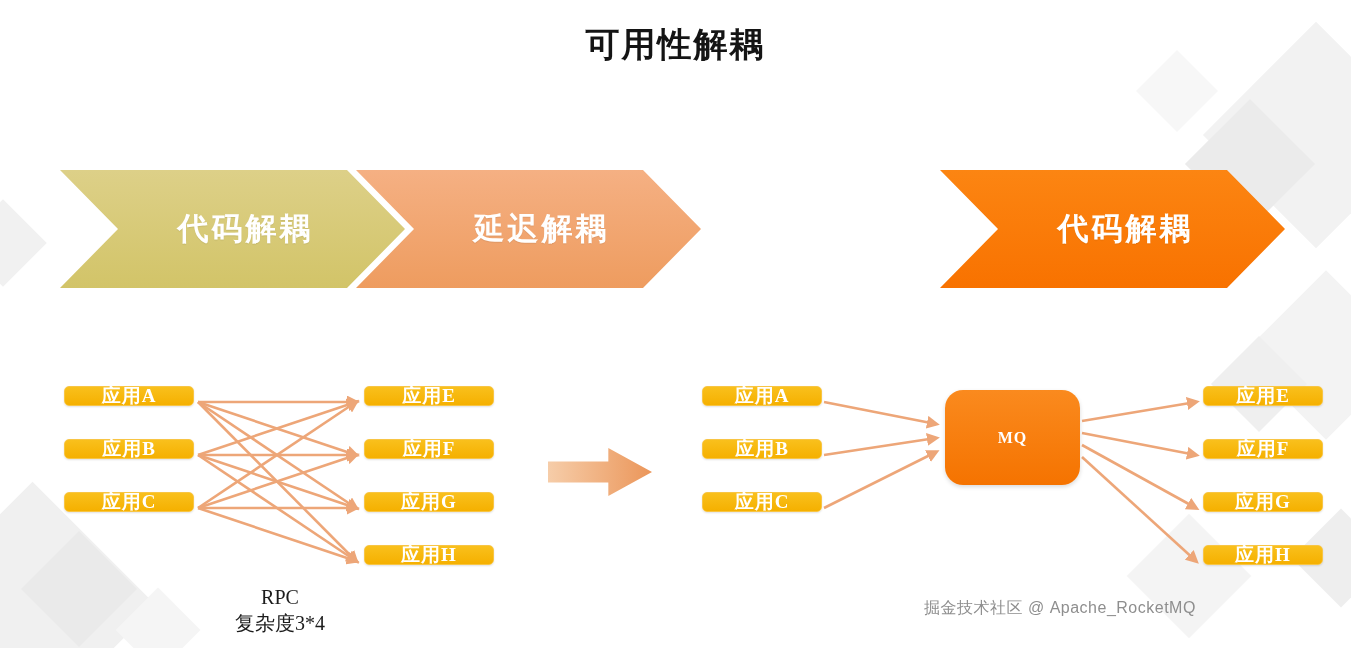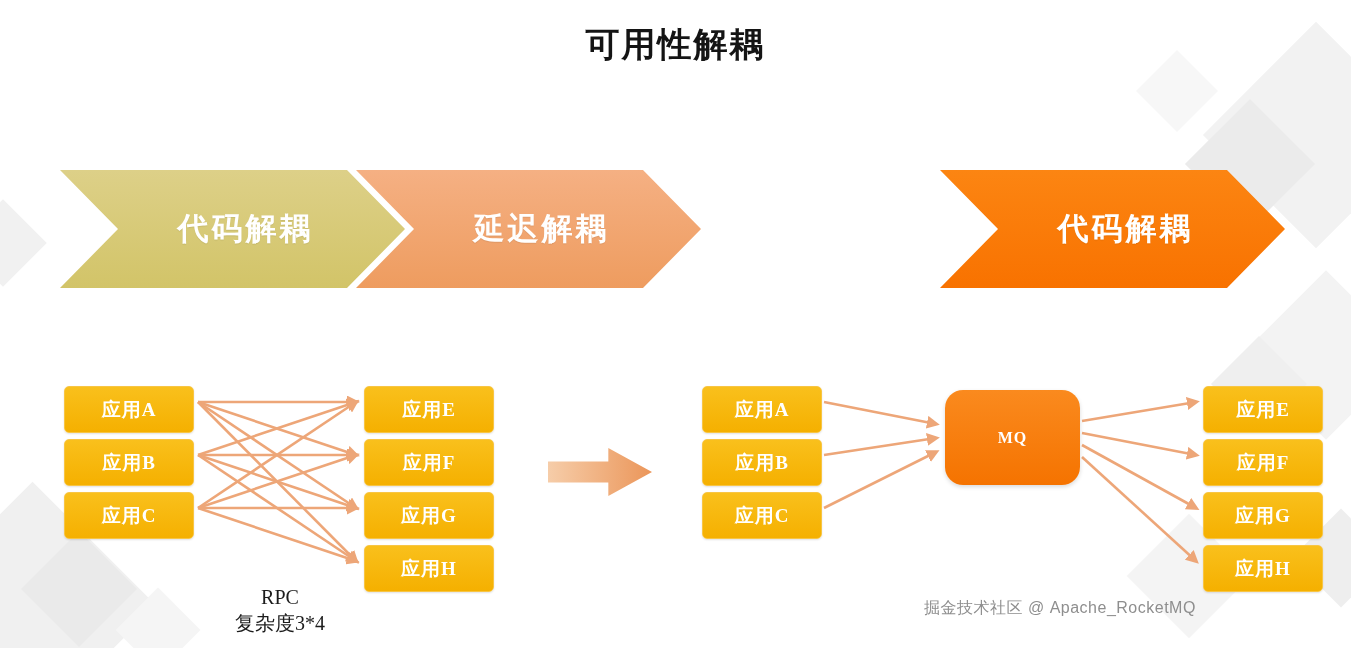--- a/index.html
+++ b/index.html
@@ -24,21 +24,21 @@
   .chevron span{
     color:#ffffff;font-size:31px;font-weight:700;letter-spacing:3px;
     padding-left:26px;white-space:nowrap;text-shadow:0 1px 1px rgba(0,0,0,0.08);
   }
   .c1{left:60px;background:linear-gradient(180deg,#ddd088 0%,#d2c468 100%);}
   .c2{left:356px;background:linear-gradient(180deg,#f5b083 0%,#ee9c5f 100%);}
   .c3{left:648px;background:linear-gradient(180deg,#f47b64 0%,#f1654e 100%);}
   .c4{left:940px;background:linear-gradient(180deg,#fc8512 0%,#f87200 100%);}
   
   .appbox{
-    position:absolute;width:130px;height:47px;border-radius:5px;
+    position:absolute;width:130px;height:20px;border-radius:5px;
     background:linear-gradient(180deg,#f9c01c 0%,#f5b000 100%);
     border:1px solid #f8c544;box-sizing:border-box;
     display:flex;align-items:center;justify-content:center;
     color:#ffffff;font-size:19px;font-weight:600;letter-spacing:1px;
     font-family:"Liberation Serif",serif;
     box-shadow:0 1px 2px rgba(0,0,0,0.12);
   }
   .w120{width:120px;}
   
   .mqbox{

